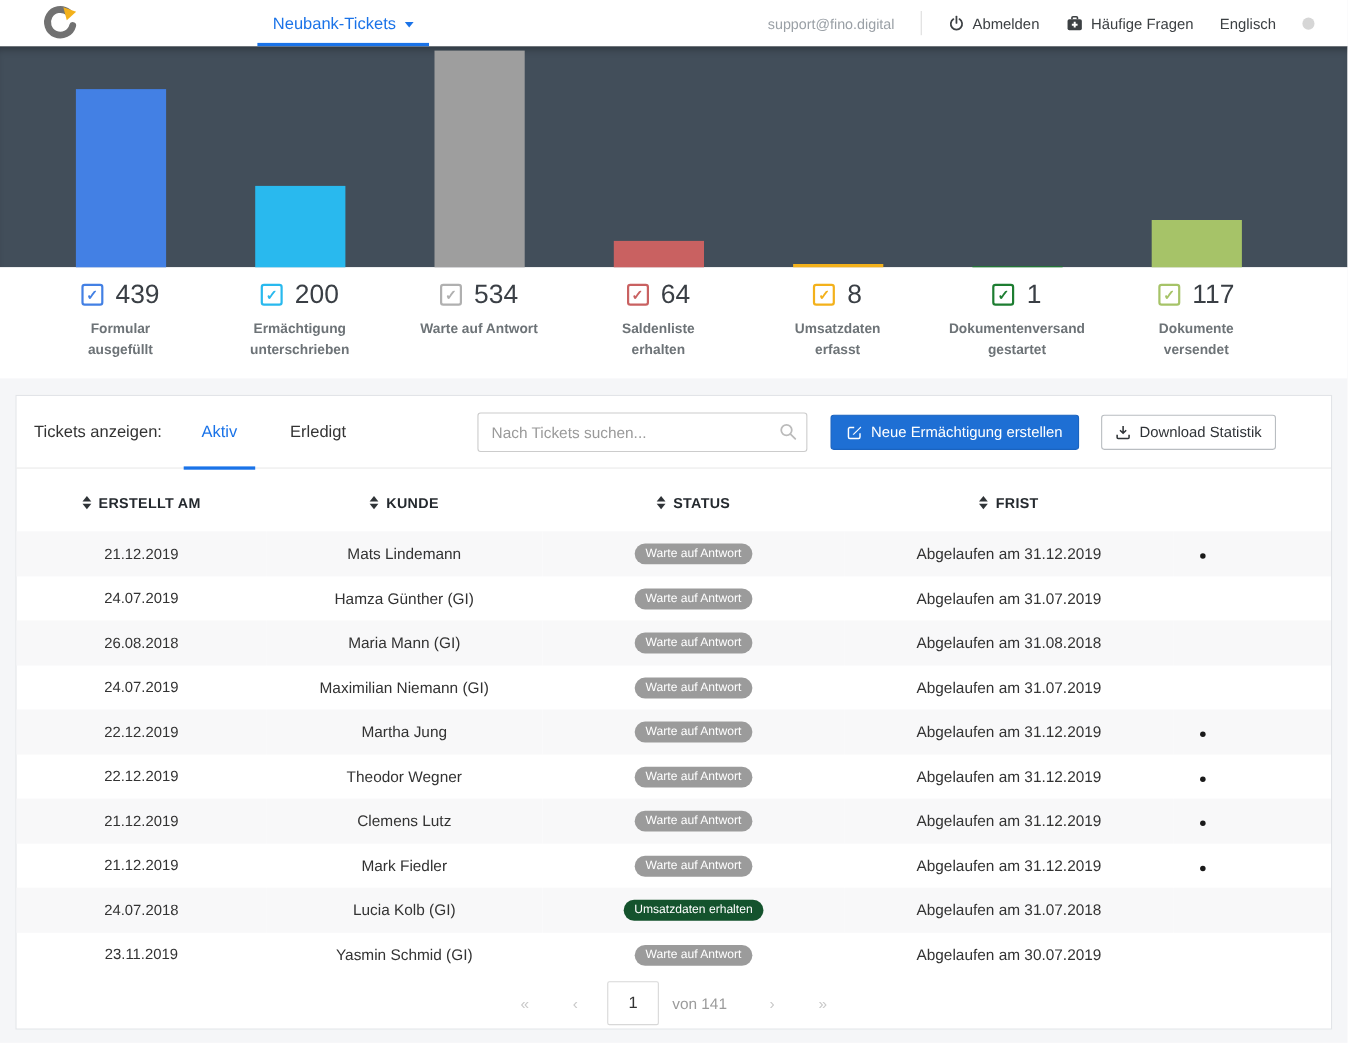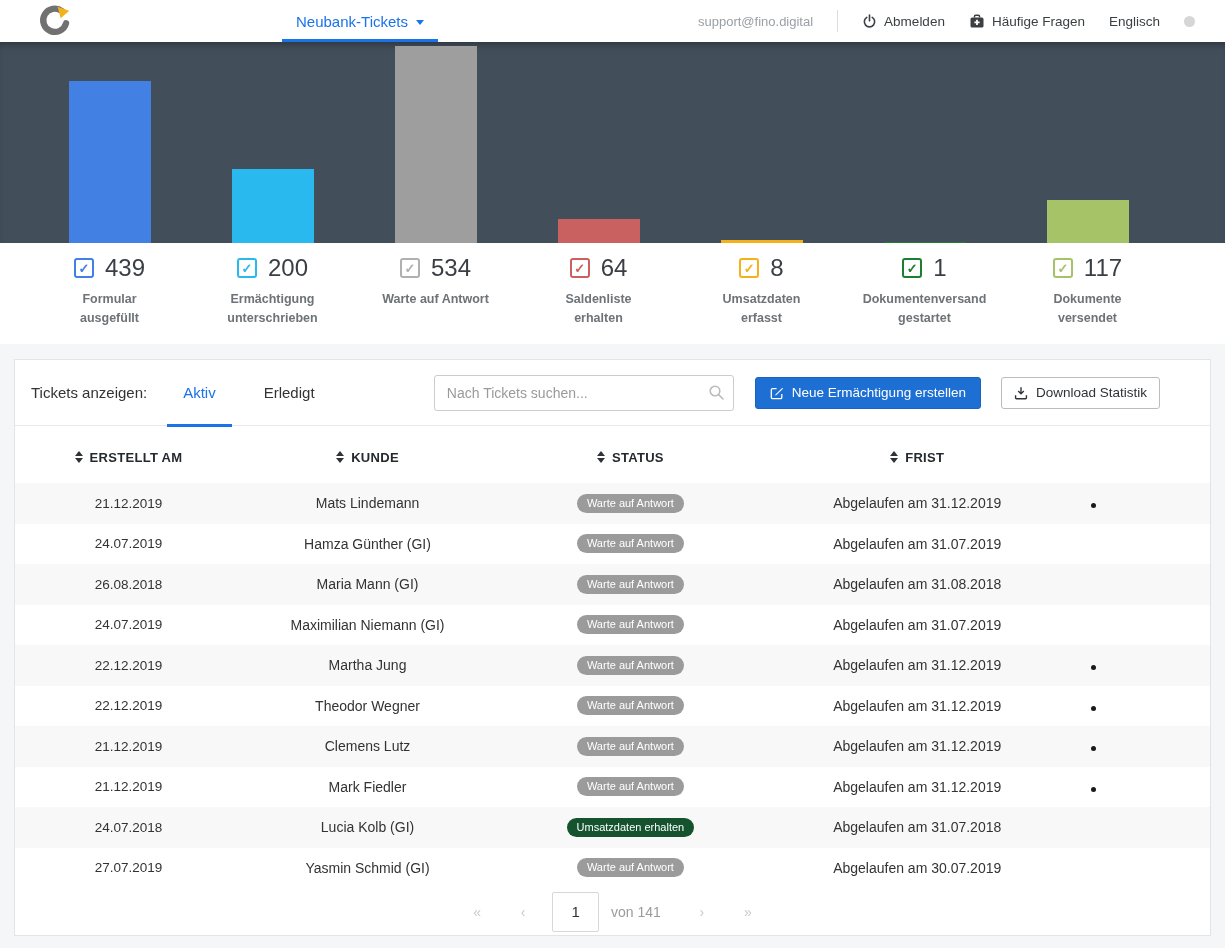--- a/index.html
+++ b/index.html
@@ -6,21 +6,21 @@
   html,body { width: 1225px; height: 948px; }
   body {
     font-family: "Liberation Sans", sans-serif;
     background: #f5f6f8;
     color: #333;
     overflow: hidden;
   }
   
   .navbar {
     height: 42px; background: #fff; display: flex; align-items: stretch;
-    padding: 0 30px 0 36px; position: relative; z-index: 5; gap: 48px;
+    padding: 0 30px 0 36px; position: relative; z-index: 5;
   }
   .logo { display: flex; align-items: center; margin-right: 150px; cursor: pointer; }
   .main-tabs { display: flex; align-items: stretch; }
   .nav-tab {
     display: flex; align-items: center; gap: 8px; padding: 0 14px; margin: 0 12px;
     font-size: 15px; color: #5f6368; cursor: pointer; position: relative;
   }
   .nav-tab.active { color: #1a73e8; }
   .nav-tab.active::after {
     content: ""; position: absolute; left: 0; right: 0; bottom: 0; height: 3px; background: #1a73e8;
@@ -382,21 +382,21 @@
         </tr>
         <tr>
           <td class="date-cell">24.07.2018</td>
           <td>Lucia Kolb (GI)</td>
           <td><span class="badge badge-red">Umsatzdaten erhalten</span></td>
           <td>Abgelaufen am 31.07.2018</td>
           <td></td>
           <td></td>
         </tr>
         <tr>
-          <td class="date-cell">27.07.2019</td>
+          <td class="date-cell">23.11.2019</td>
           <td>Yasmin Schmid (GI)</td>
           <td><span class="badge badge-gray">Warte auf Antwort</span></td>
           <td>Abgelaufen am 30.07.2019</td>
           <td></td>
           <td></td>
         </tr>
       </tbody>
   </table>
 
   <div class="pagination">

